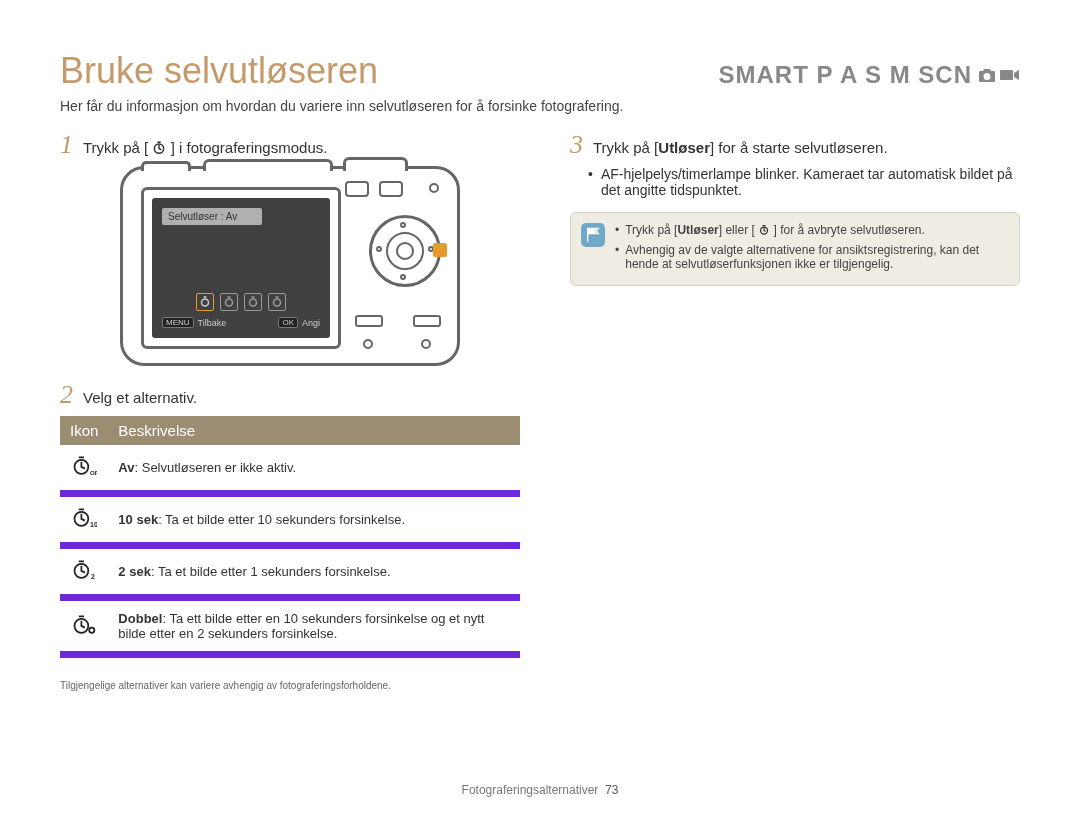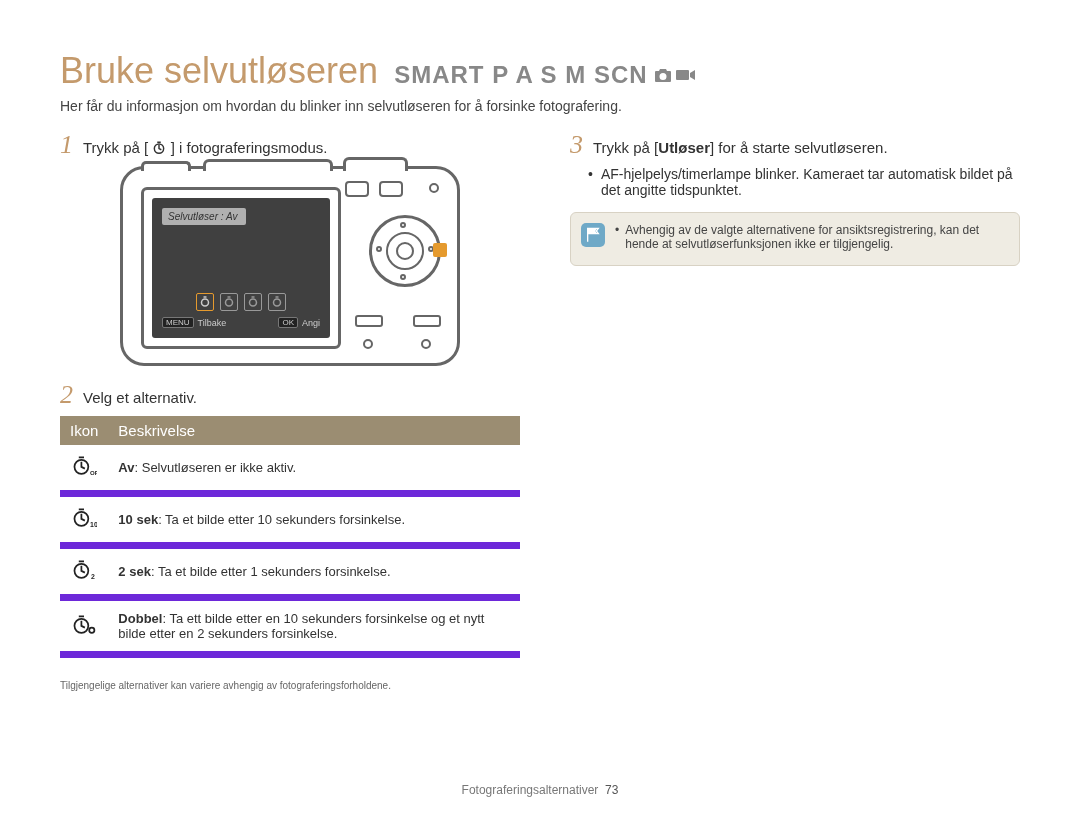--- a/index.html
+++ b/index.html
@@ -1,19 +1,19 @@
 <!DOCTYPE html>
 <html><head>
 <meta charset="utf-8">
 <style>
   * { box-sizing: border-box; margin: 0; padding: 0; }
   html, body { width: 1080px; height: 815px; background: #fff; font-family: Arial, Helvetica, sans-serif; color: #333; }
   .page { padding: 50px 60px 20px 60px; position: relative; height: 100%; }
 
-  .title-row { display: flex; align-items: baseline; gap: 16px; }
+  .title-row { display: flex; align-items: baseline; gap: 16px; justify-content: space-between; }
   .title { font-size: 36px; font-weight: 300; color: #c49a6c; }
   .mode-line { font-size: 24px; font-weight: 600; color: #888; letter-spacing: 1px; display:flex; align-items:center; gap:6px;}
   .mode-icons { display:inline-flex; gap:4px; align-items:center;}
   .mode-icons svg { fill:#888; }
 
   .intro { font-size: 14px; color: #444; margin-top: 6px; }
 
   .columns { display: flex; gap: 50px; margin-top: 18px; }
   .col-left { width: 460px; }
   .col-right { flex: 1; }
@@ -24,21 +24,21 @@
   .inline-icon { display:inline-block; vertical-align:-2px; }
 
   
   .camera-wrap { display:flex; justify-content:center; margin: 8px 0 16px 0; }
   .camera { width: 340px; height: 200px; border: 3px solid #666; border-radius: 24px; background: #fff; position: relative; }
   .cam-top { position:absolute; top:-10px; left:80px; width:130px; height:12px; border:3px solid #666; border-bottom:none; border-radius:6px 6px 0 0; background:#fff;}
   .cam-top2 { position:absolute; top:-12px; left:220px; width:65px; height:14px; border:3px solid #666; border-bottom:none; border-radius:6px 6px 0 0; background:#fff;}
   .cam-top-left { position:absolute; top:-8px; left:18px; width:50px; height:10px; border:3px solid #666; border-bottom:none; border-radius:5px 5px 0 0; background:#fff;}
   .cam-screen-outer { position:absolute; top:18px; left:18px; width:200px; height:162px; border:3px solid #666; border-radius:6px; background:#fff; }
   .cam-screen { position:absolute; top:8px; left:8px; right:8px; bottom:8px; background:#404040; border-radius:3px; padding:10px; display:flex; flex-direction:column; justify-content:space-between;}
-  .cam-title-bar { background:#b0b0b0; color:#333; font-size:10px; padding:3px 6px; width:84px; border-radius:2px;font-style:italic; }
+  .cam-title-bar { background:#b0b0b0; color:#333; font-size:10px; padding:3px 6px; width:100px; border-radius:2px; }
   .cam-icons-row { display:flex; gap:6px; margin-bottom:6px; justify-content:center;}
   .cam-icon-box { width:18px; height:18px; border:1px solid #999; border-radius:2px; display:flex; align-items:center; justify-content:center;}
   .cam-icon-box.sel { border-color:#e59a2e; }
   .cam-bottom-row { display:flex; justify-content:space-between; font-size:9px; color:#ccc; }
   .cam-lbl { display:flex; gap:4px; align-items:center;}
   .cam-btn-label { background:#222; border:1px solid #777; border-radius:2px; padding:0 3px; font-size:8px; color:#ccc;}
   
   .cam-right { position:absolute; top:12px; right:12px; bottom:12px; width:100px; }
   .cam-small-btn { position:absolute; width:24px; height:16px; border:2px solid #666; border-radius:4px; }
   .cam-small-round { position:absolute; width:10px; height:10px; border:2px solid #666; border-radius:50%; }
@@ -86,21 +86,21 @@
         <svg width="18" height="16" viewBox="0 0 18 16">
             <path d="M2 4h3l1-2h6l1 2h3a1 1 0 0 1 1 1v9a1 1 0 0 1-1 1H2a1 1 0 0 1-1-1V5a1 1 0 0 1 1-1zm7 2a3.5 3.5 0 1 0 0 7 3.5 3.5 0 0 0 0-7z"></path>
           </svg>
         <svg width="20" height="14" viewBox="0 0 20 14">
             <path d="M1 2h11a1 1 0 0 1 1 1v8a1 1 0 0 1-1 1H1a1 1 0 0 1-1-1V3a1 1 0 0 1 1-1zm13 3l5-3v10l-5-3V5z"></path>
           </svg>
       </span>
     </div>
   </div>
 
-  <div class="intro">Her får du informasjon om hvordan du blinker inn selvutløseren for å forsinke fotografering.</div>
+  <div class="intro">Her får du informasjon om hvordan du variere inn selvutløseren for å forsinke fotografering.</div>
 
   <div class="columns">
 
     <div class="col-left">
 
       <div class="step">
         <div class="step-num">1</div>
         <div class="step-text">
           <span>Trykk på [</span>
           <span class="inline-icon">
@@ -256,20 +256,30 @@
 
       <div class="tip-box">
         <div class="tip-icon">
           <svg width="16" height="16" viewBox="0 0 24 24" fill="#fff">
               <path d="M4 2h16l-3 4 3 4H4V2zm0 0v20" stroke="#fff" stroke-width="2" fill="none"></path>
               <path d="M4 2h14l-2.5 4L18 10H4z" fill="#fff"></path>
             </svg>
         </div>
         <ul>
           <li>
+            <span>
+              <span>Trykk på [</span><span class="bold">Utløser</span><span>] eller [</span>
+              <span class="inline-icon"><svg width="12" height="12" viewBox="0 0 24 24" fill="none" stroke="#333" stroke-width="2.5">
+                    <circle cx="12" cy="13" r="7"></circle>
+                    <path d="M12 8v5l3 2M9 3h6"></path>
+                  </svg></span>
+              <span>] for å avbryte selvutløseren.</span>
+            </span>
+          </li>
+          <li>
               <span>Avhengig av de valgte alternativene for ansiktsregistrering, kan det hende at selvutløserfunksjonen ikke er tilgjengelig.</span>
             </li>
         </ul>
       </div>
     </div>
   </div>
 
   <div class="footer">
     <span>Fotograferingsalternativer</span>&nbsp;&nbsp;<span class="pnum">73</span>
   </div>

